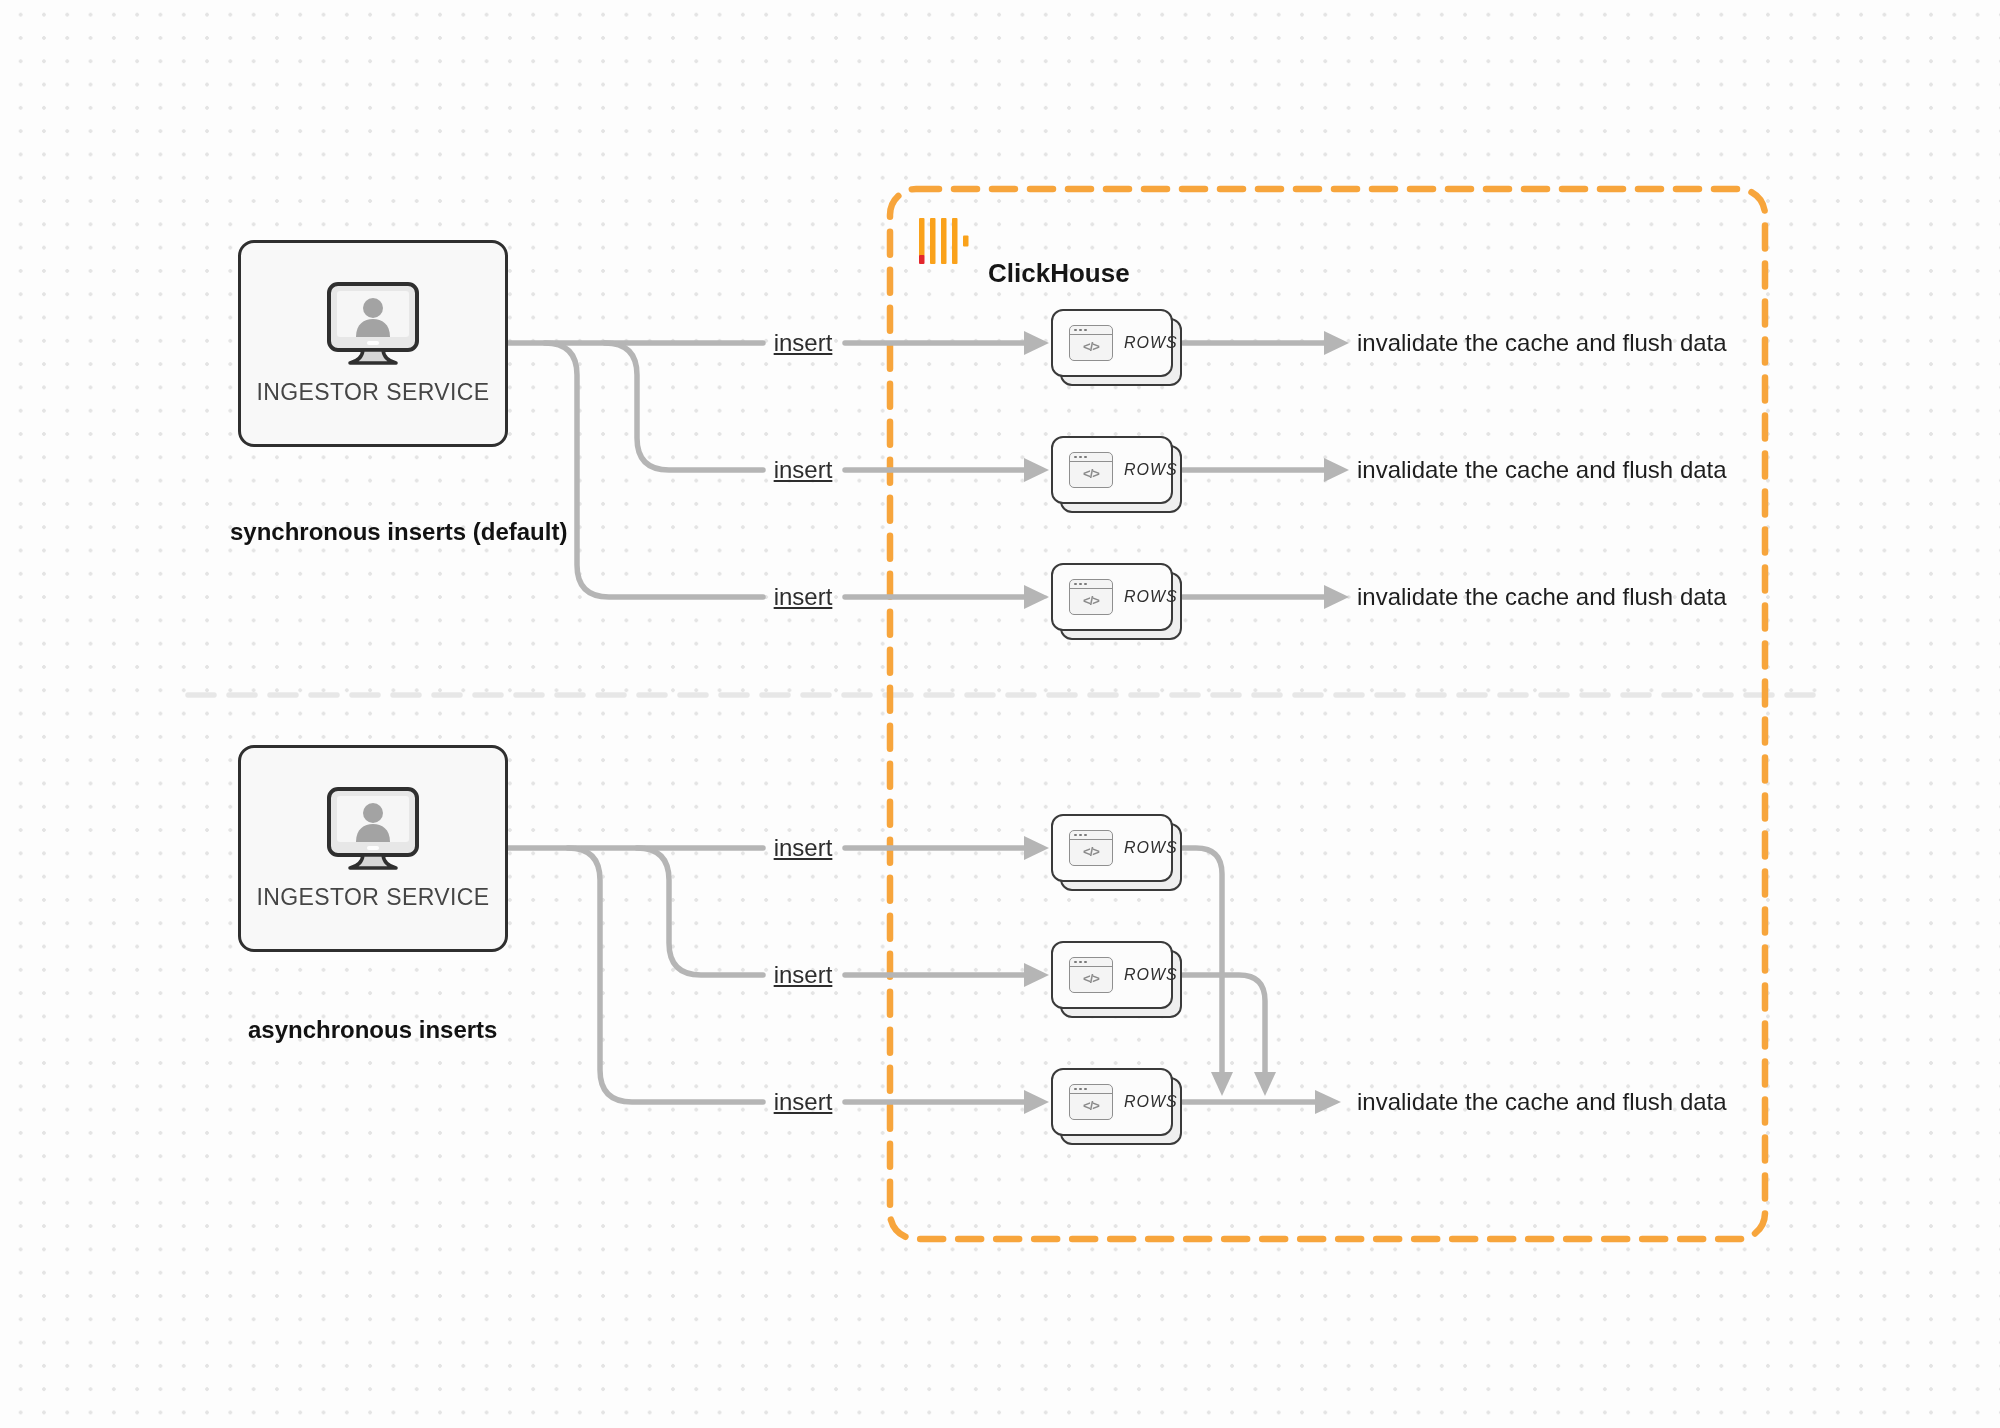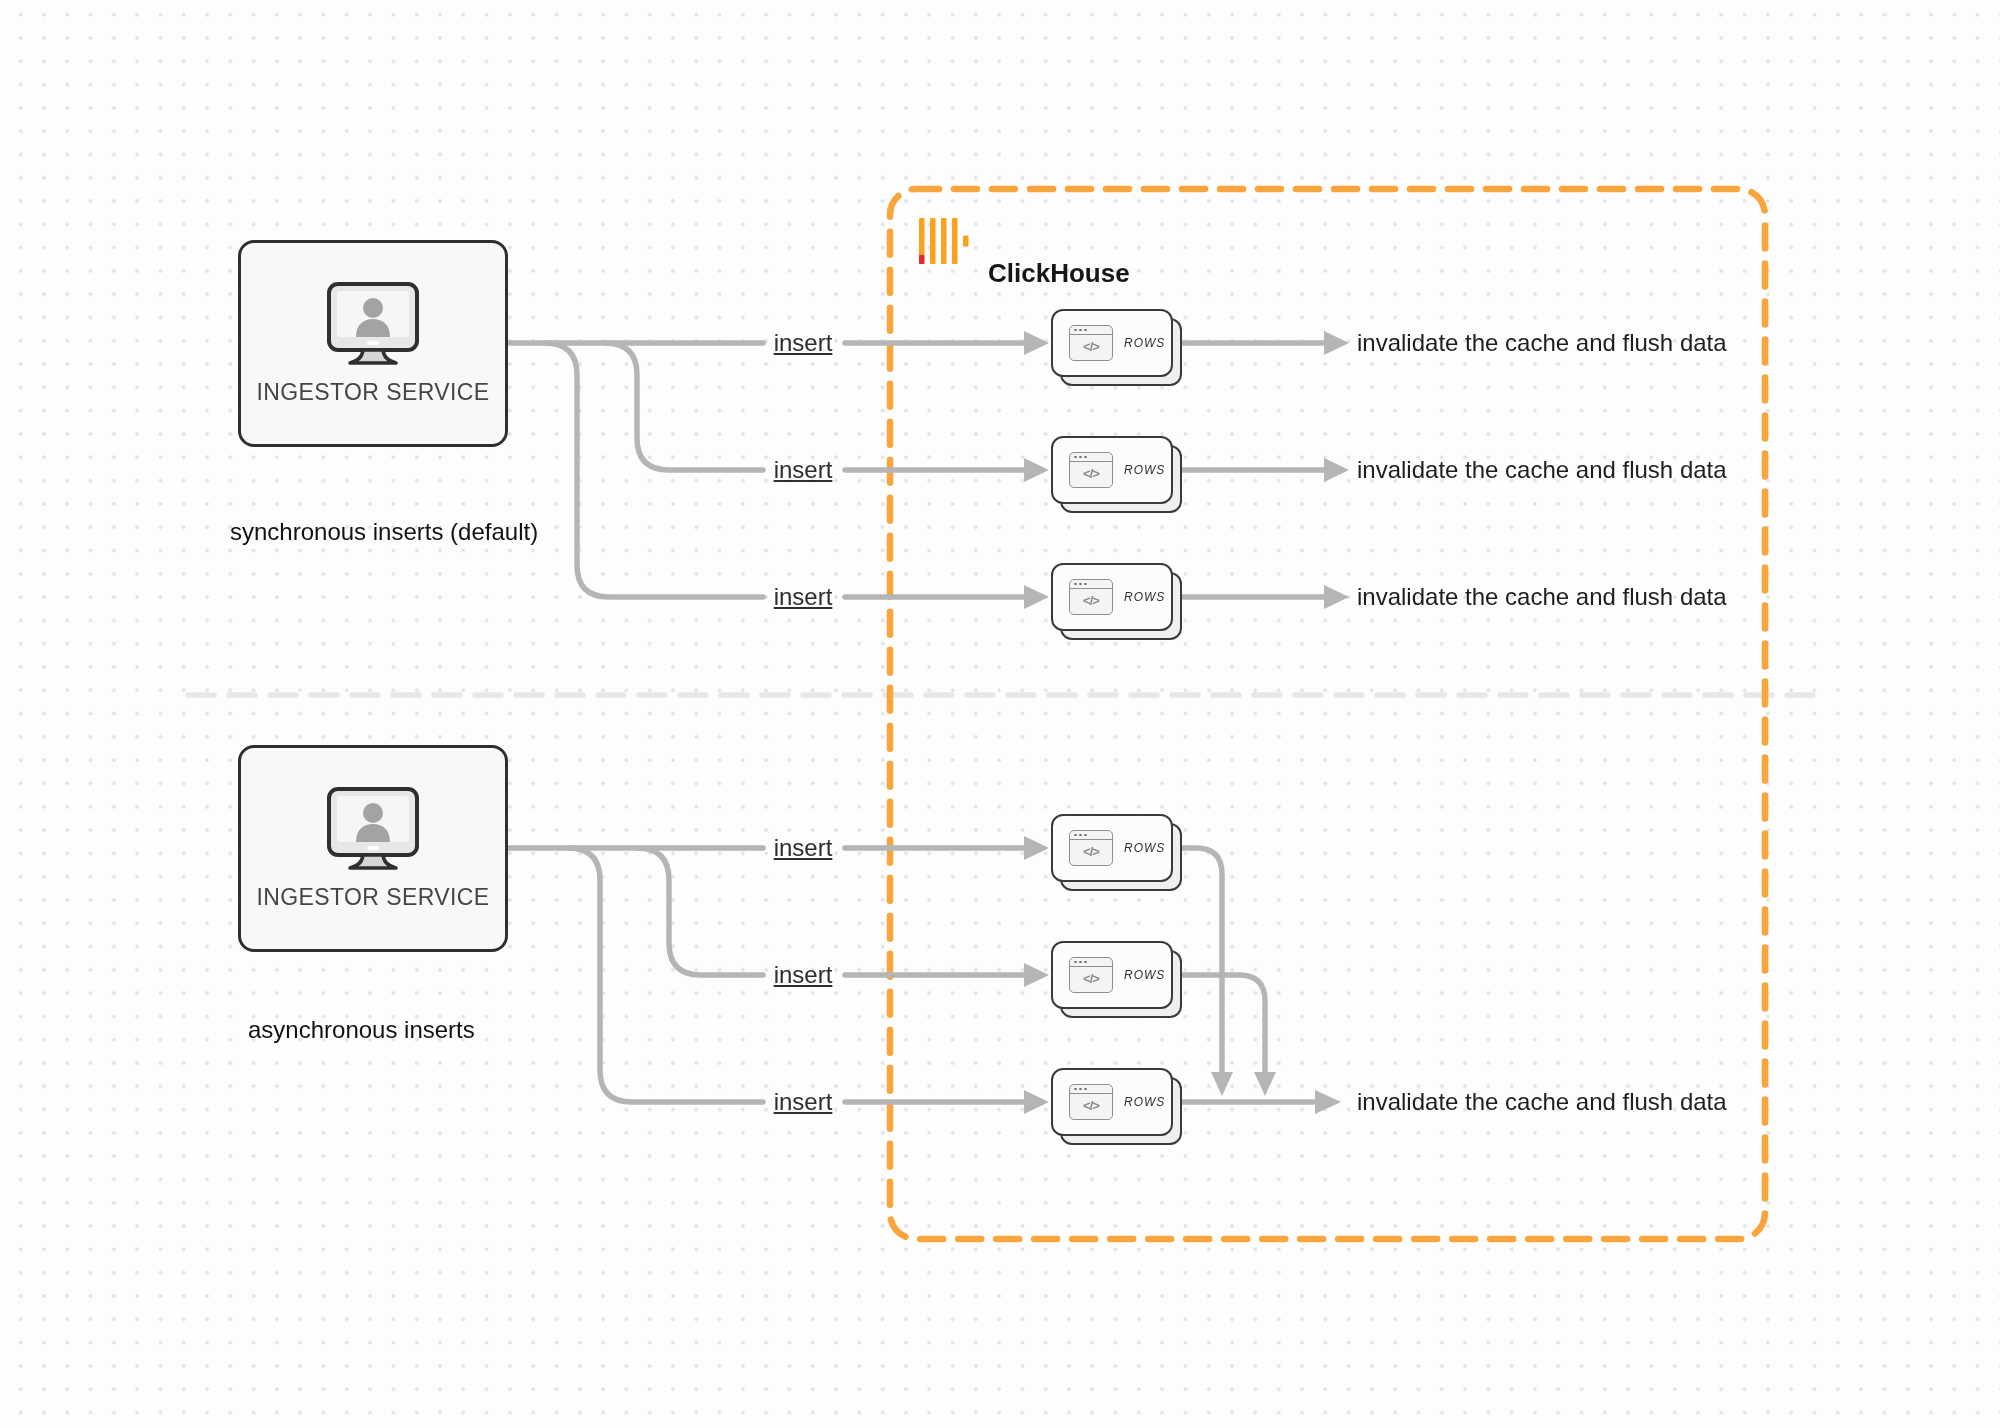--- a/index.html
+++ b/index.html
@@ -15,35 +15,35 @@
   .ahead{fill:#b5b5b5;stroke:none;}
 
   .ingestor{
     position:absolute;width:270px;height:207px;box-sizing:border-box;
     background:#f8f8f8;border:3.5px solid #2f2f2f;border-radius:16px;
     display:flex;flex-direction:column;align-items:center;justify-content:center;
     z-index:2;
   }
   .ingestor .svc{margin-top:10px;font-size:23px;color:#454545;letter-spacing:0.4px;white-space:nowrap;}
 
-  .section-title{position:absolute;font-weight:normal;font-size:24px;color:#121212;transform:translateY(-50%);z-index:2;white-space:nowrap;}
+  .section-title{position:absolute;font-weight:bold;font-size:24px;color:#121212;transform:translateY(-50%);z-index:2;white-space:nowrap;}
   .insert-label{position:absolute;font-size:24px;color:#2d2d2d;transform:translate(-50%,-50%);z-index:2;white-space:nowrap;text-decoration:underline;}
   .invalidate-label{position:absolute;font-size:24px;color:#1e1e1e;transform:translateY(-50%);z-index:2;white-space:nowrap;}
 
   .rows-card{position:absolute;width:122px;height:68px;z-index:2;}
   .rows-card .back{
     position:absolute;left:9px;top:9px;width:122px;height:68px;box-sizing:border-box;
     background:#efefef;border:2.5px solid #3a3a3a;border-radius:12px;
   }
   .rows-card .front{
     position:absolute;left:0;top:0;width:122px;height:68px;box-sizing:border-box;
     background:#fcfcfc;border:2.5px solid #3a3a3a;border-radius:12px;
     display:flex;align-items:center;gap:11px;padding-left:16px;
   }
-  .rows-text{font-size:12px;font-style:italic;font-weight:500;color:#2e2e2e;letter-spacing:1px;}
+  .rows-text{font-size:16px;font-style:italic;font-weight:500;color:#2e2e2e;letter-spacing:1px;}
   .browser-icon{width:44px;height:36px;box-sizing:border-box;border:1.5px solid #8f8f8f;border-radius:5px;background:#f4f4f4;flex:0 0 auto;}
   .browser-top{height:9px;box-sizing:border-box;border-bottom:1.5px solid #8f8f8f;display:flex;align-items:center;padding-left:4px;gap:2.5px;}
   .browser-dot{width:2.5px;height:2.5px;border-radius:50%;background:#7a7a7a;}
   .browser-code{font-size:13px;font-weight:bold;color:#8a8a8a;text-align:center;line-height:23px;letter-spacing:-1px;}
 
   .ch-logo{position:absolute;left:919px;top:217px;z-index:2;}
   .ch-label{position:absolute;left:988px;top:243px;transform:translateY(-50%);font-size:26px;font-weight:600;color:#161616;z-index:2;white-space:nowrap;margin-top:30px;}
 </style>
 </head>
 <body>

